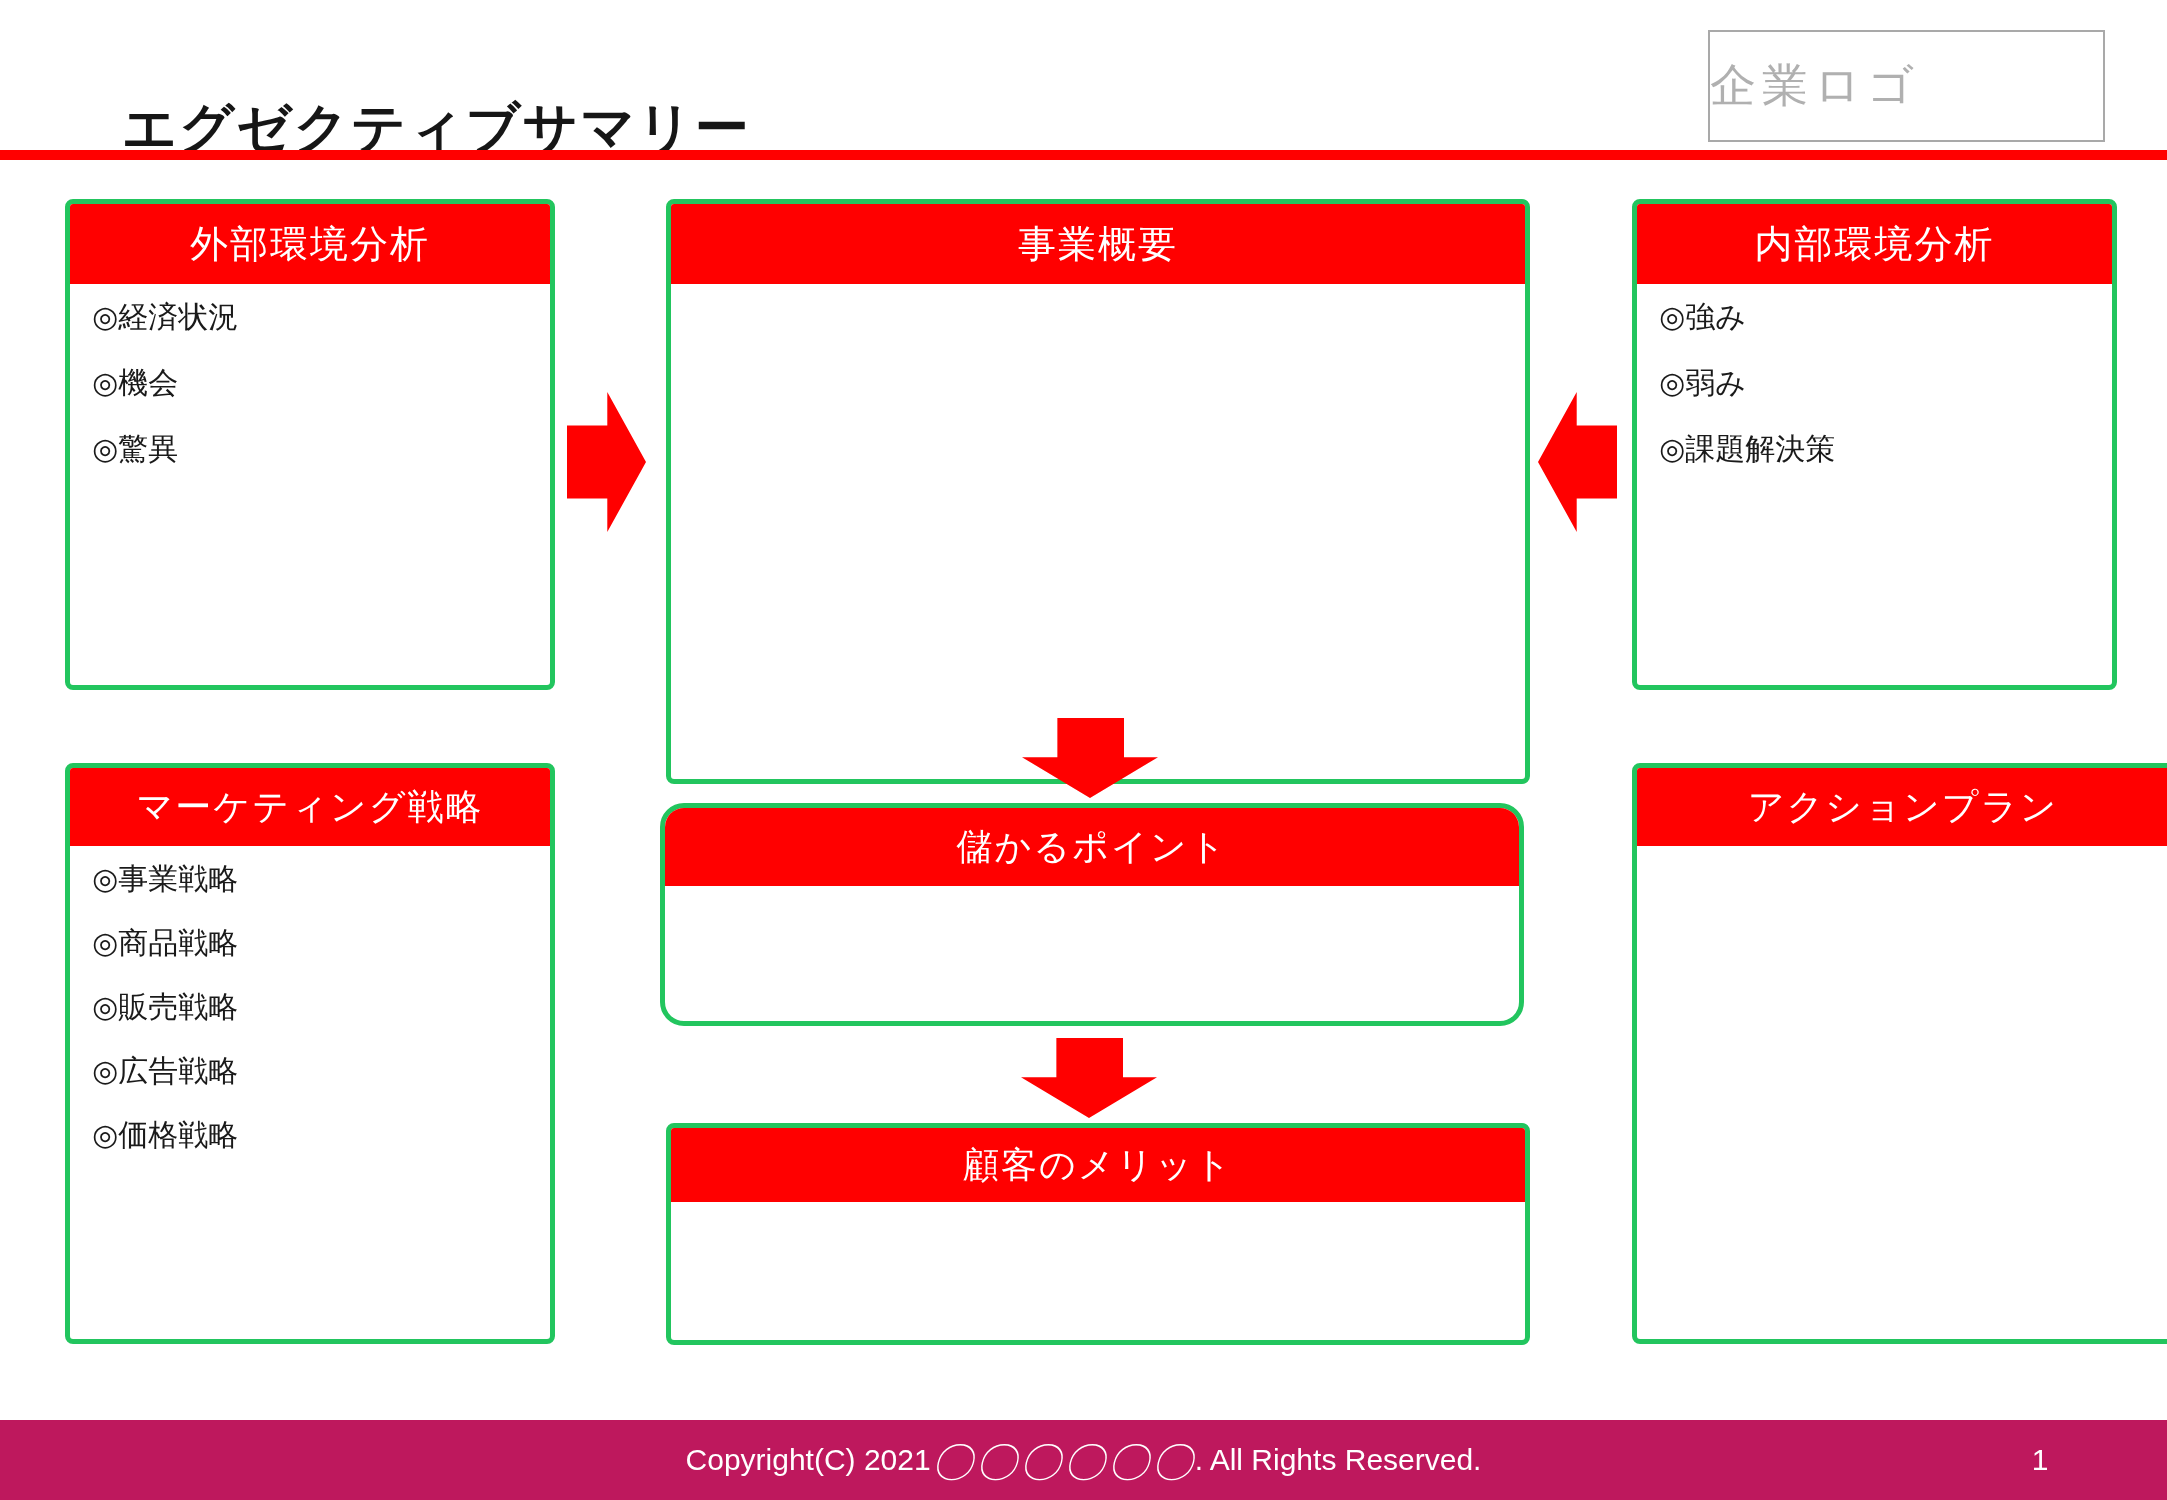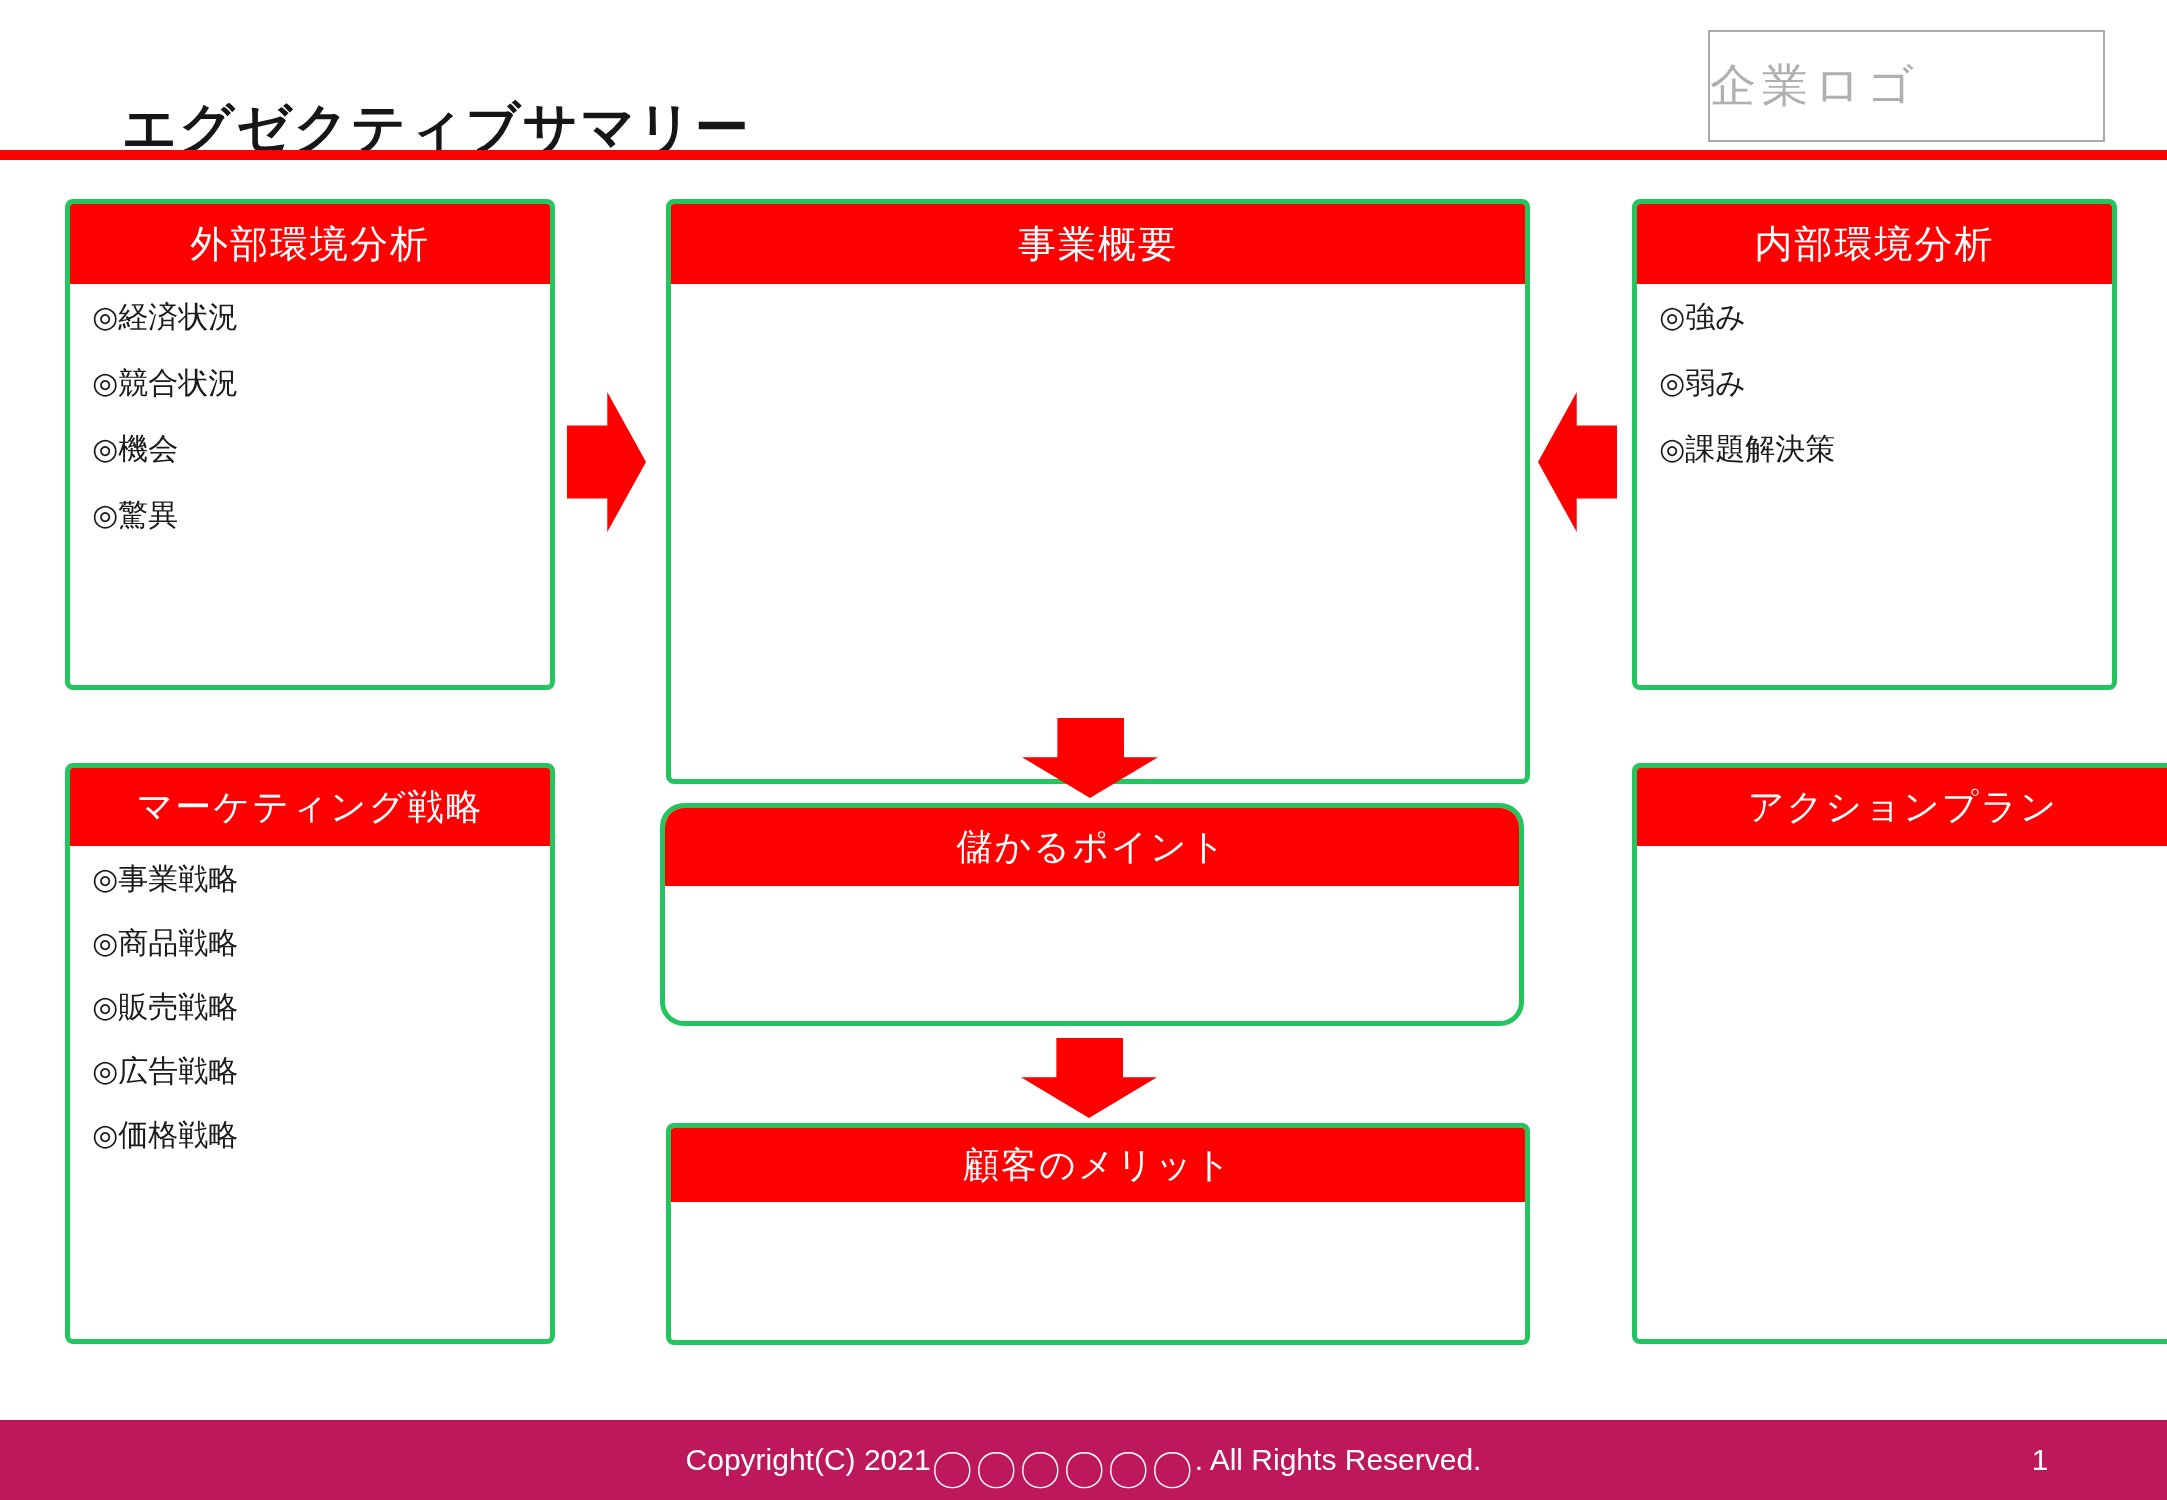--- a/index.html
+++ b/index.html
@@ -80,21 +80,21 @@
   .footer{
     position:absolute;left:0;top:1420px;width:2167px;height:80px;background:#be185d;
     color:#ffffff;
   }
   .copyright{
     position:absolute;left:0;top:0;width:100%;height:80px;
     display:flex;align-items:center;justify-content:center;
     font-size:30px;white-space:nowrap;
   }
   .copyright .circles{
-    font-size:42px;line-height:1;position:relative;top:11px;letter-spacing:2px;
+    font-size:42px;line-height:1;position:relative;top:3px;letter-spacing:2px;font-style:italic;
   }
   .page-num{
     position:absolute;left:2010px;top:0;width:60px;height:80px;
     display:flex;align-items:center;justify-content:center;font-size:30px;
   }
 </style>
 </head>
 <body>
 
 <div class="slide">
@@ -102,21 +102,20 @@
   <h1 class="slide-title">エグゼクティブサマリー</h1>
   <div class="logo-box">
     <span>企業ロゴ</span>
   </div>
   <div class="divider"></div>
 
   <section class="panel p-external">
     <div class="panel-header">外部環境分析</div>
     <div class="panel-body">
         <div class="panel-item">◎経済状況</div>
-        <div class="panel-item">◎競合状況</div>
         <div class="panel-item">◎機会</div>
         <div class="panel-item">◎驚異</div>
       </div>
   </section>
 
   <section class="panel p-overview">
     <div class="panel-header">事業概要</div>
     <div class="panel-body"></div>
   </section>
 

